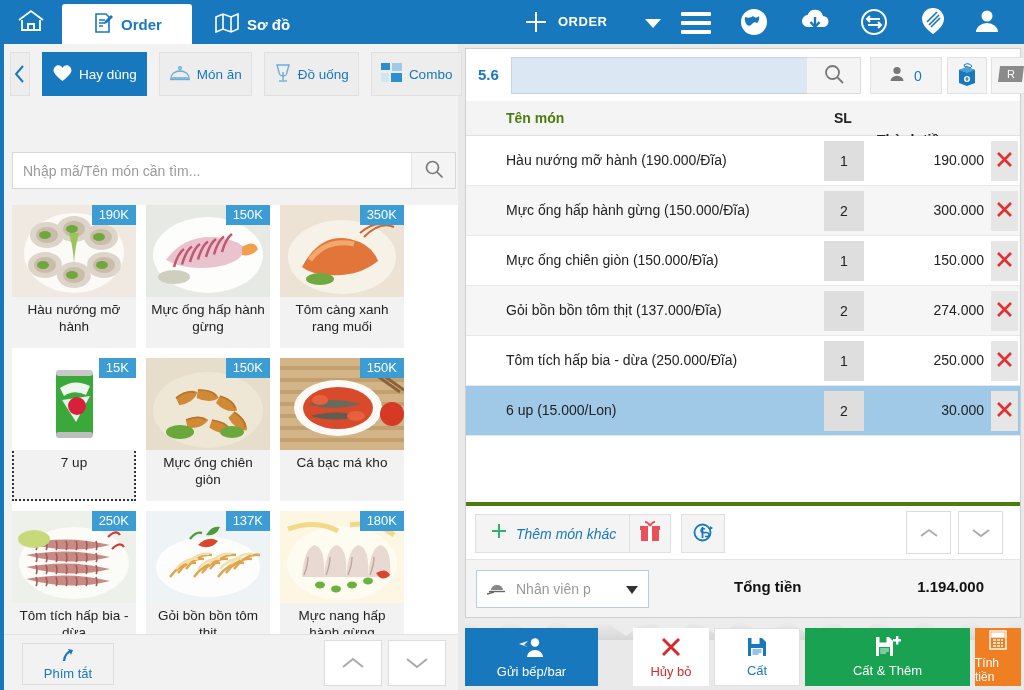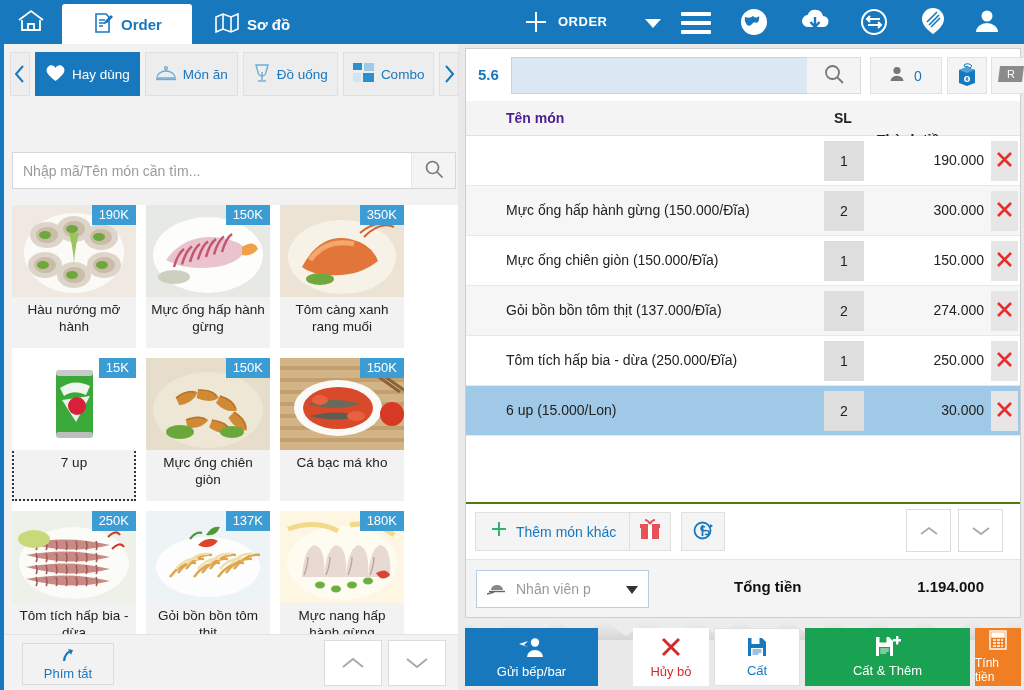--- a/index.html
+++ b/index.html
@@ -34,21 +34,21 @@
   .tb-burger { position:absolute; left:681px; top:12px; width:30px; height:21px; cursor:pointer; }
   .tb-burger i { display:block; height:4px; background:#fff; margin-bottom:5px; border-radius:1px;}
   .tb-icon { position:absolute; top:6px; width:36px; height:32px; cursor:pointer; }
   .tb-globe{ left:738px; } .tb-cloud{ left:798px; } .tb-sync{ left:858px; }
   .tb-tag{ left:918px; } .tb-user{ left:972px; }
 
   
   .left { position:absolute; left:0; top:44px; width:458px; height:646px; background:#f2f2f2;
           border-left:4px solid #1878be; }
 
-  .cats { position:absolute; left:6px; top:8px; width:446px; height:44px; display:flex; gap:5px; }
+  .cats { position:absolute; left:6px; top:8px; width:446px; height:44px; display:flex; gap:12px; }
   .cat-arrow { width:40px; height:44px; background:#ededed; border:1px solid #e0e0e0;
                display:flex; align-items:center; justify-content:center; cursor:pointer; }
   .cat { height:44px; background:#ededed; border:1px solid #e0e0e0; display:flex; align-items:center;
          justify-content:center; gap:6px; padding:0 9px; cursor:pointer; color:#1878be; font-size:13.5px;
          flex:0 0 auto; }
   .cat.active { background:#1878be; border-color:#1878be; color:#fff; }
 
   .searchwrap { position:absolute; left:8px; top:108px; width:444px; height:37px;
                 background:#fff; border:1px solid #d7d7d7; display:flex; }
   .searchwrap input { flex:1; border:0; outline:none; padding:0 10px; font-size:14px;
@@ -93,38 +93,38 @@
               border:1px solid #e2e2e2; display:flex; align-items:center; justify-content:center;
               gap:10px; cursor:pointer; }
   .guestbox .num { color:#1878be; font-size:14px; }
   .bagbox { position:absolute; left:481px; top:8px; width:40px; height:37px; background:#f4f4f4;
             border:1px solid #e2e2e2; display:flex; align-items:center; justify-content:center; cursor:pointer;}
   .rbox { position:absolute; left:525px; top:8px; width:40px; height:37px; background:#f4f4f4;
           border:1px solid #e2e2e2; display:flex; align-items:center; justify-content:center; cursor:pointer;}
 
   .thead { position:absolute; left:0; top:52px; width:554px; height:35px; background:#f4f4f4;
            border-bottom:1px solid #e0e0e0; }
-  .thead .c1 { position:absolute; left:40px; top:9px; font-weight:bold; font-size:14px; color:#4c1d95;}
+  .thead .c1 { position:absolute; left:40px; top:9px; font-weight:bold; font-size:14px; color:#4d7c0f;}
   .thead .c2 { position:absolute; left:368px; top:9px; font-weight:bold; font-size:14px; color:#222;}
   .thead .c3 { position:absolute; left:411px; top:9px; font-weight:bold; font-size:14px; color:#222;margin-top:22px;}
 
   .rows { position:absolute; left:0; top:87px; width:554px; height:363px; overflow:hidden; }
   .row { position:relative; height:50px; border-bottom:1px solid #e8e8e8; background:#fff; cursor:pointer;}
   .row.alt { background:#f6f6f6; }
   .row.sel { background:#9fc9e6; }
   .row .nm { position:absolute; left:40px; top:16px; font-size:14px; color:#222; }
   .row .qty { position:absolute; left:358px; top:5px; width:40px; height:40px; background:#dedede;
               display:flex; align-items:center; justify-content:center; font-size:14px; color:#222;}
   .row .amt { position:absolute; left:405px; top:16px; width:113px; text-align:right; font-size:14px;
               color:#222; }
   .row .del { position:absolute; left:525px; top:5px; width:27px; height:40px; background:#e6e6e6;
               display:flex; align-items:center; justify-content:center; cursor:pointer;}
 
   .addbar { position:absolute; left:0; top:453px; width:554px; height:44px;
-            border-top:2px solid #4d7c0f; }
+            border-top:4px solid #4d7c0f;font-style:italic; }
   .btn-add { position:absolute; left:9px; top:8px; height:39px; background:#f4f4f4; border:1px solid #e0e0e0;
              display:flex; align-items:center; gap:8px; padding:0 14px; color:#1878be; font-size:14px;
              cursor:pointer; }
   .btn-gift { position:absolute; left:163px; top:8px; width:42px; height:39px; background:#f4f4f4;
               border:1px solid #e0e0e0; display:flex; align-items:center; justify-content:center; cursor:pointer;}
   .btn-disc { position:absolute; left:215px; top:8px; width:44px; height:39px; background:#f4f4f4;
               border:1px solid #e0e0e0; display:flex; align-items:center; justify-content:center; cursor:pointer;}
   .btn-rup  { position:absolute; left:440px; top:5px; width:45px; height:43px; background:#fff;
               border:1px solid #dcdcdc; display:flex; align-items:center; justify-content:center; cursor:pointer;}
   .btn-rdn  { position:absolute; left:492px; top:5px; width:45px; height:43px; background:#fff;
@@ -623,20 +623,21 @@
       </div>
 
       <div class="thead">
         <div class="c1">Tên món</div>
         <div class="c2">SL</div>
         <div class="c3">Thành tiền</div>
       </div>
 
       <div class="rows" id="order-rows">
           <div class="row">
+            <div class="nm">Hàu nướng mỡ hành (190.000/Đĩa)</div>
             <div class="qty">1</div>
             <div class="amt">190.000</div>
             <div class="del">
               <span><svg width="17" height="17" viewBox="0 0 17 17" stroke="#e03030" stroke-width="2.6" fill="none">
                   <path d="M2 2 L15 15 M15 2 L2 15"></path>
                 </svg></span>
             </div>
           </div>
           <div class="row alt">
             <div class="nm">Mực ống hấp hành gừng (150.000/Đĩa)</div>

